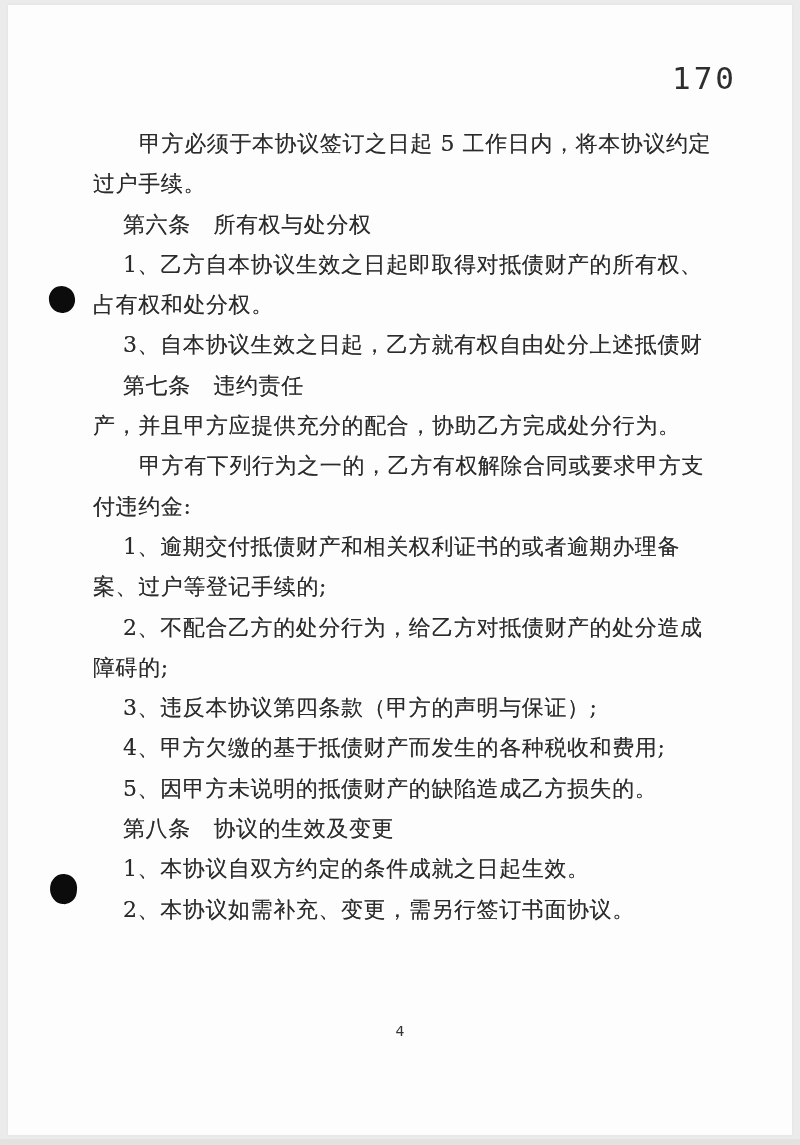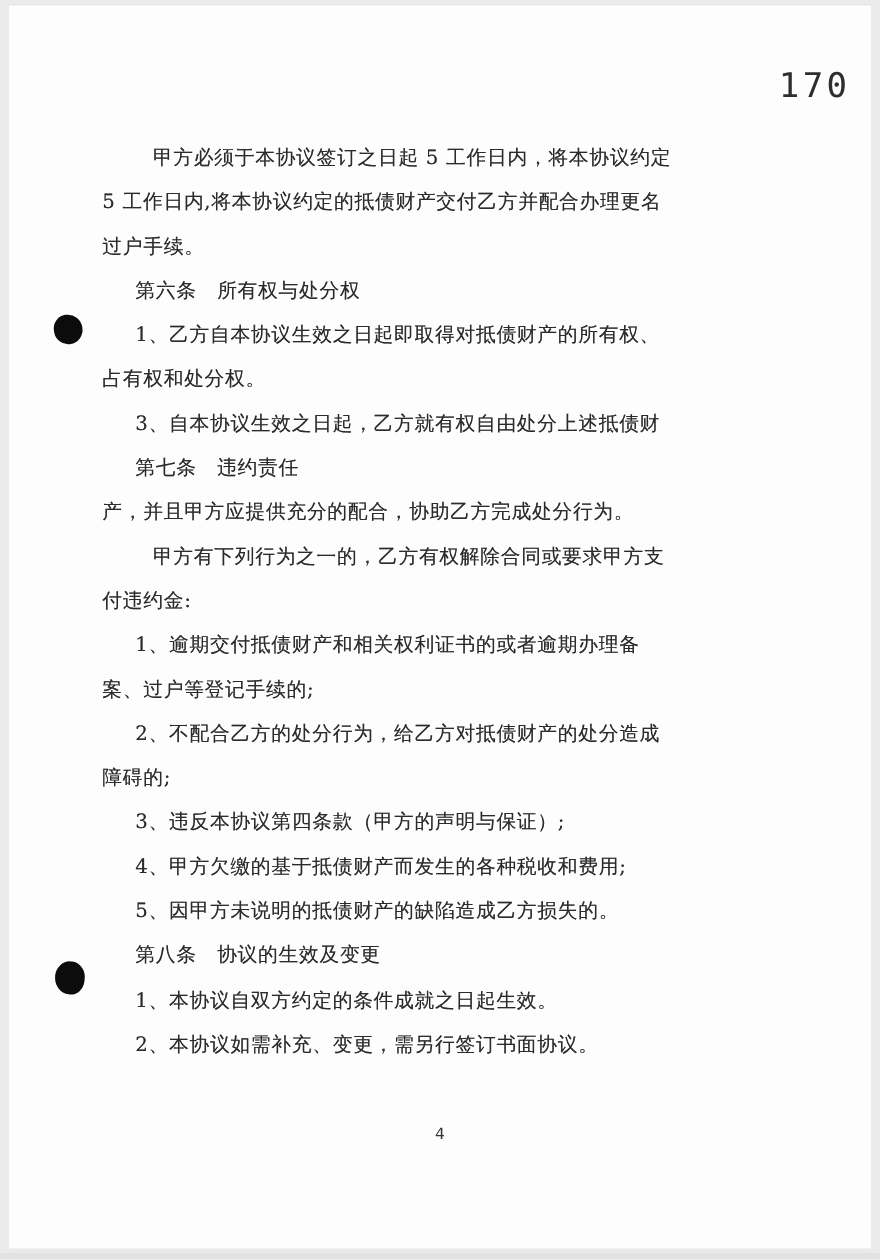--- a/index.html
+++ b/index.html
@@ -29,21 +29,21 @@
     position: absolute;
     left: 8px;
     top: 5px;
     width: 784px;
     height: 1130px;
     background: var(--paper, #fdfdfd);
     box-shadow: 0 0 3px rgba(0,0,0,0.05);
   }
   .pageno-top {
     position: absolute;
-    left: 700px;
+    left: 664px;
     top: 55px;
     font-family: "DejaVu Sans Mono", "Liberation Mono", monospace;
     font-size: 31px;
     letter-spacing: 3px;
     color: #2e2e2e;
   }
   .hole {
     position: absolute;
     background: var(--hole, #0c0c0c);
   }
@@ -66,21 +66,21 @@
   .content {
     position: absolute;
     left: 85px;
     top: 119px;
     width: 615px;
     color: var(--ink, #2b2b2b);
   }
   .line {
     height: 40.3px;
     line-height: 40.3px;
-    font-size: 18px;
+    font-size: 22px;
     letter-spacing: 0.6px;
     white-space: nowrap;
     text-shadow: 0 0 0.5px rgba(45,45,45,0.55);
   }
   .line.para    { padding-left: 46px; }
   .line.num     { padding-left: 30px; }
   .line.cont    { padding-left: 0; }
   .line.heading { padding-left: 30px; font-weight: normal; }
   .pageno-bottom {
     position: absolute;
@@ -98,21 +98,20 @@
 
 <div class="stage">
   <div class="page">
     <div class="pageno-top">170</div>
 
     <span class="hole hole-1"></span>
     <span class="hole hole-2"></span>
 
     <div class="content">
         <div class="line para">甲方必须于本协议签订之日起 5 工作日内，将本协议约定</div>
-        <div class="line cont">5 工作日内,将本协议约定的抵债财产交付乙方并配合办理更名</div>
         <div class="line cont">过户手续。</div>
         <div class="line heading">第六条　所有权与处分权</div>
         <div class="line num">1、乙方自本协议生效之日起即取得对抵债财产的所有权、</div>
         <div class="line cont">占有权和处分权。</div>
         <div class="line num">3、自本协议生效之日起，乙方就有权自由处分上述抵债财</div>
         <div class="line heading">第七条　违约责任</div>
         <div class="line cont">产，并且甲方应提供充分的配合，协助乙方完成处分行为。</div>
         <div class="line para">甲方有下列行为之一的，乙方有权解除合同或要求甲方支</div>
         <div class="line cont">付违约金:</div>
         <div class="line num">1、逾期交付抵债财产和相关权利证书的或者逾期办理备</div>

